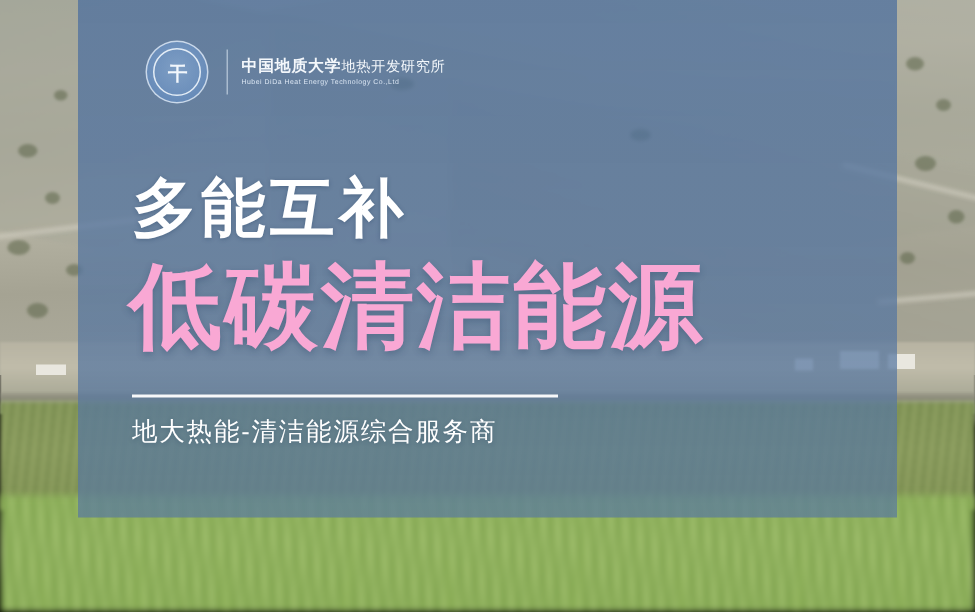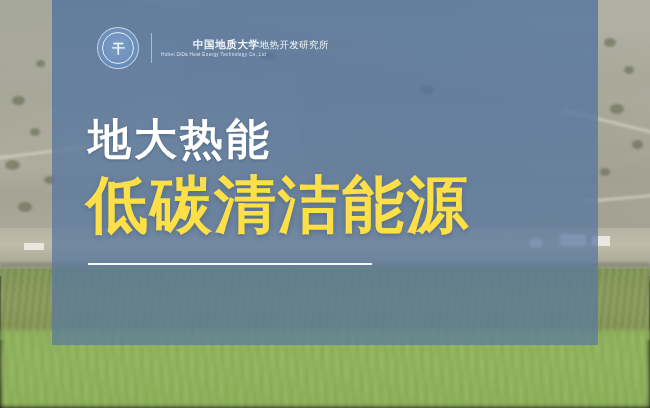--- a/index.html
+++ b/index.html
@@ -235,21 +235,20 @@
     flex-direction: column;
     justify-content: center;
     line-height: 1.12;
   }
   .org-line1 {
     font-size: 10.5px;
     color: #f3f7fb;
     font-weight: 700;
     letter-spacing: .6px;
     white-space: nowrap;
-    margin-left: 32px;
   }
   .org-line1 .sub { font-weight: 400; font-size: 9.5px; letter-spacing: .4px; }
   .org-line2 {
     font-size: 11px;
     color: #f4f8fc;
     font-weight: 700;
     letter-spacing: .6px;
     white-space: nowrap;
     margin-top: 1px;
   }
@@ -273,21 +272,21 @@
     line-height: 1;
     text-shadow: 0 1px 3px rgba(30,55,90,.35);
     white-space: nowrap;
   }
   .headline-2 {
     position: absolute;
     left: 86px;
     top: 174px;
     font-size: 62px;
     font-weight: 700;
-    color: #fde047;
+    color: #f9a8d4;
     letter-spacing: 2px;
     line-height: 1;
     text-shadow: 0 2px 5px rgba(30,55,90,.30);
     white-space: nowrap;
   }
   .rule {
     position: absolute;
     left: 88px;
     top: 263px;
     width: 284px;
@@ -371,17 +370,18 @@
     <div class="divider-v"></div>
 
     <div class="org">
       <div class="org-line1">
         <span>中国地质大学</span><span class="sub">地热开发研究所</span>
       </div>
       <div class="org-line3">Hubei DiDa Heat Energy Technology Co.,Ltd</div>
     </div>
   </div>
 
-  <div class="headline-1">地大热能</div>
+  <div class="headline-1">多能互补</div>
   <div class="headline-2">低碳清洁能源</div>
   <div class="rule"></div>
+  <div class="tagline">地大热能-清洁能源综合服务商</div>
 
 </div>
 
 </body></html>

